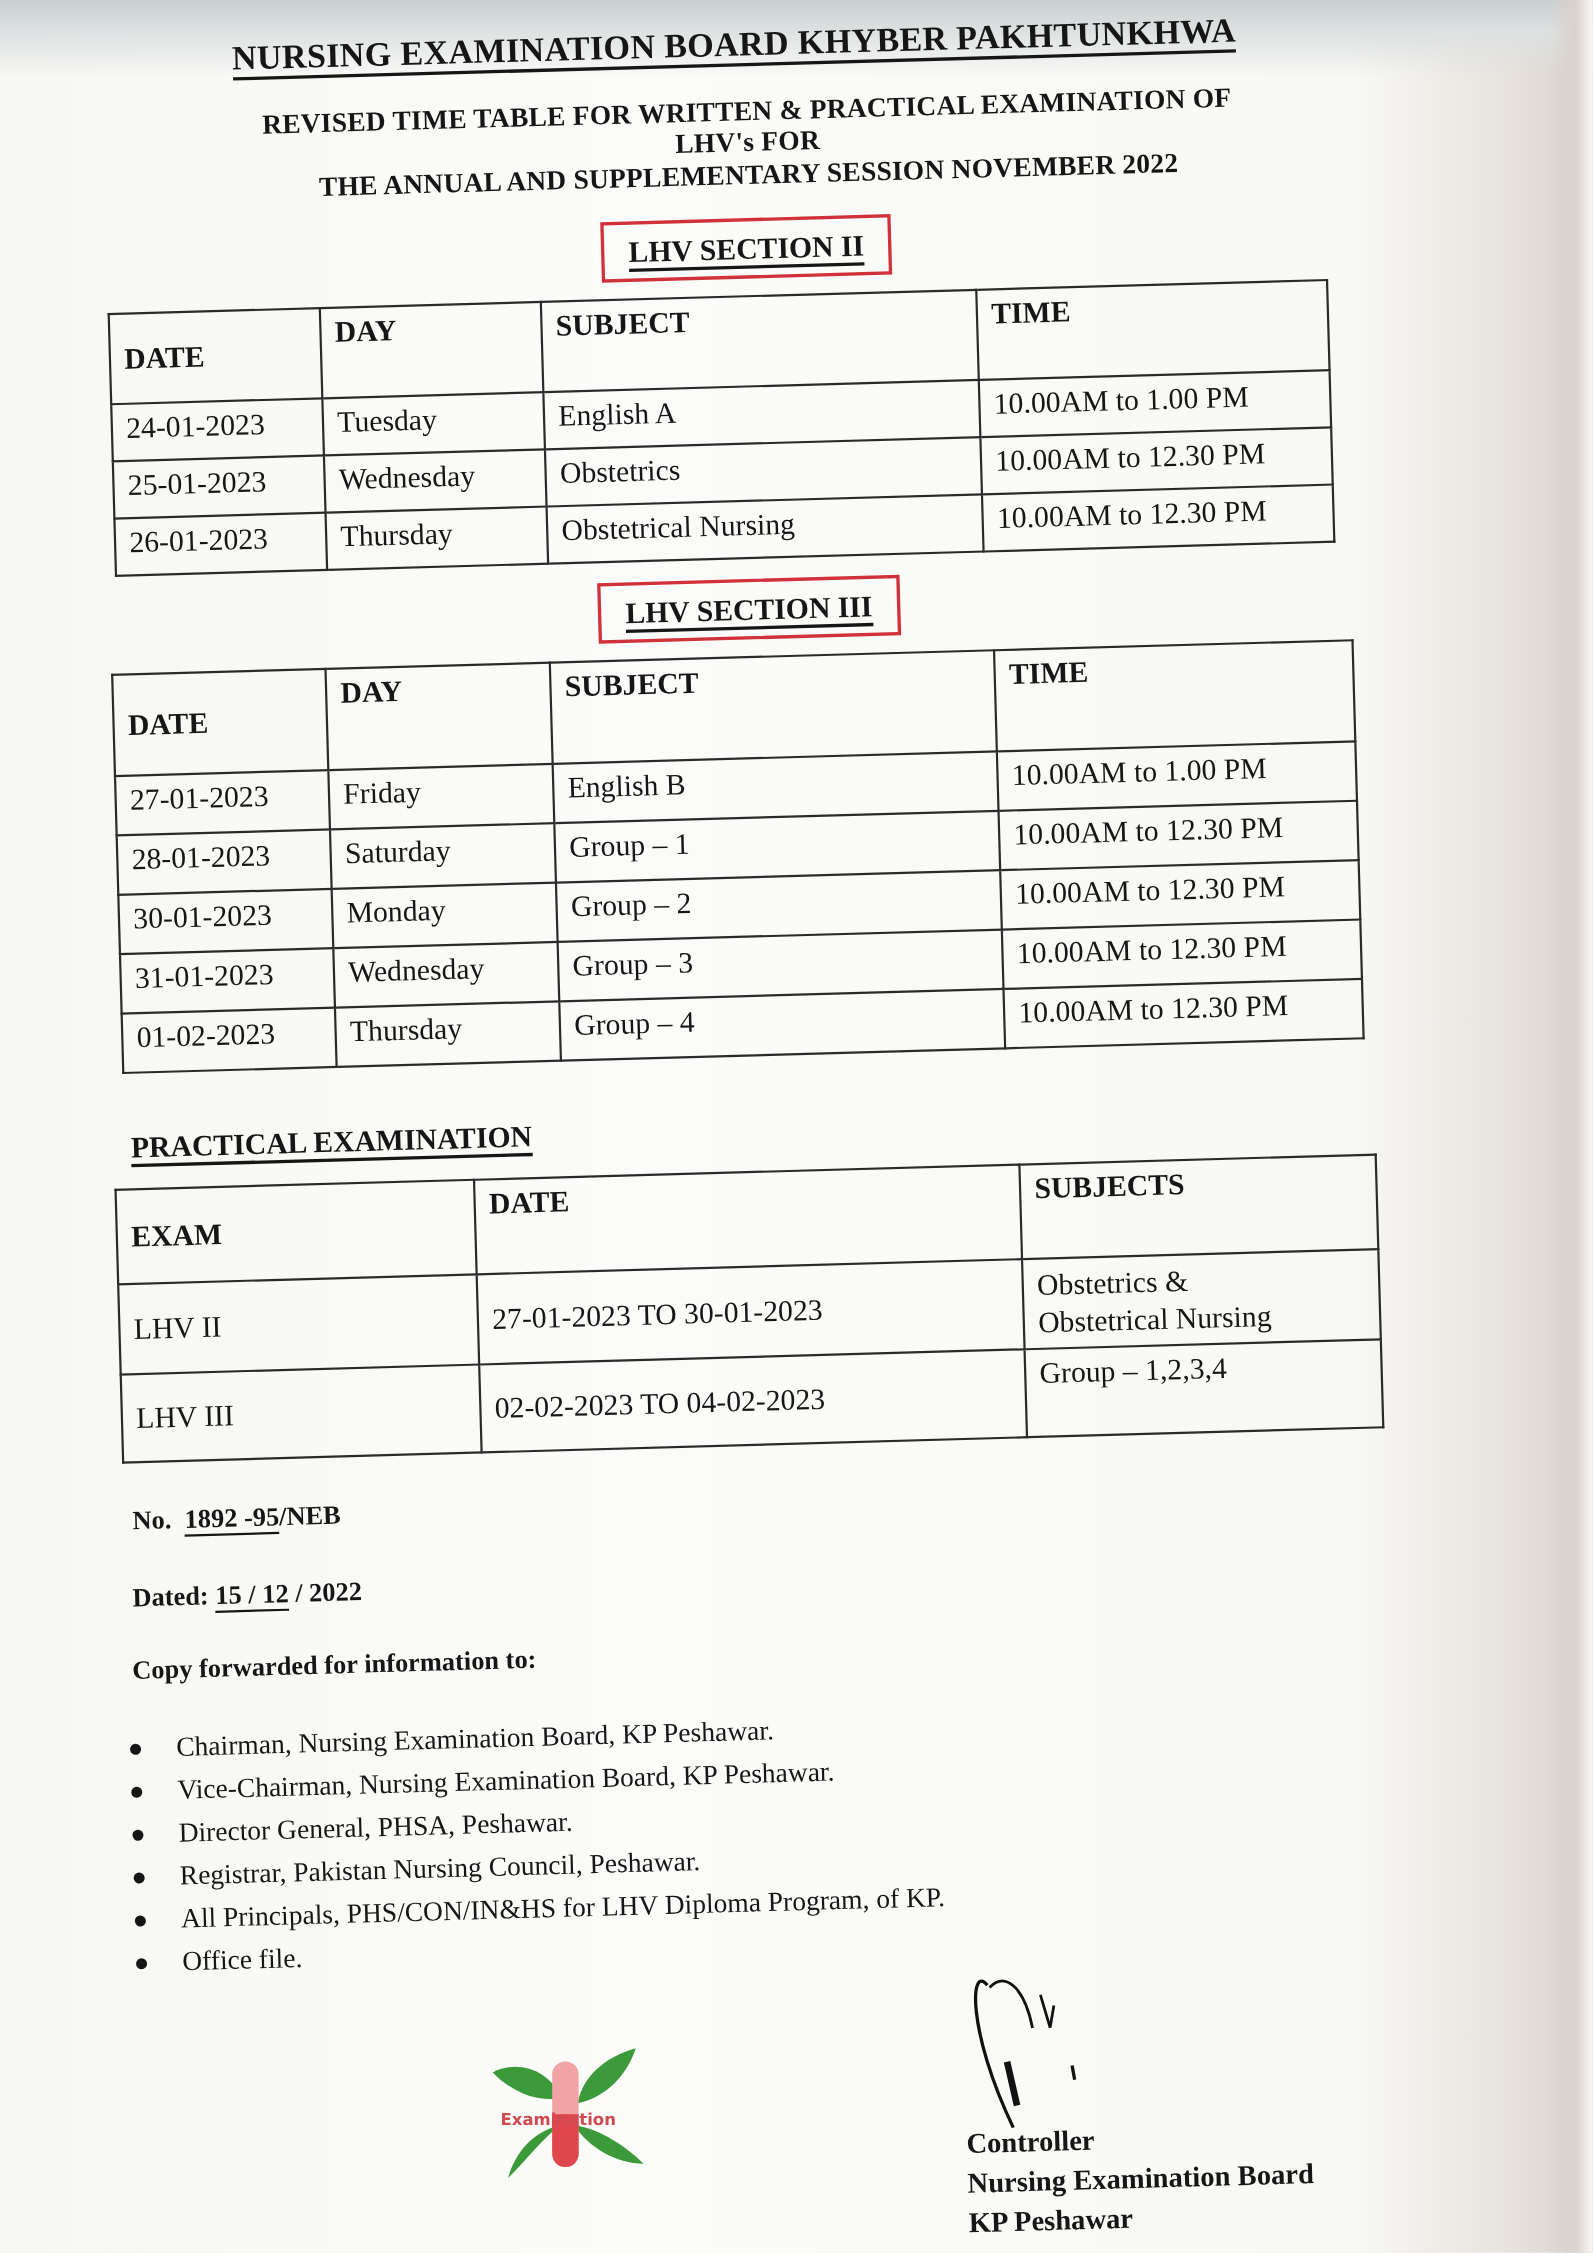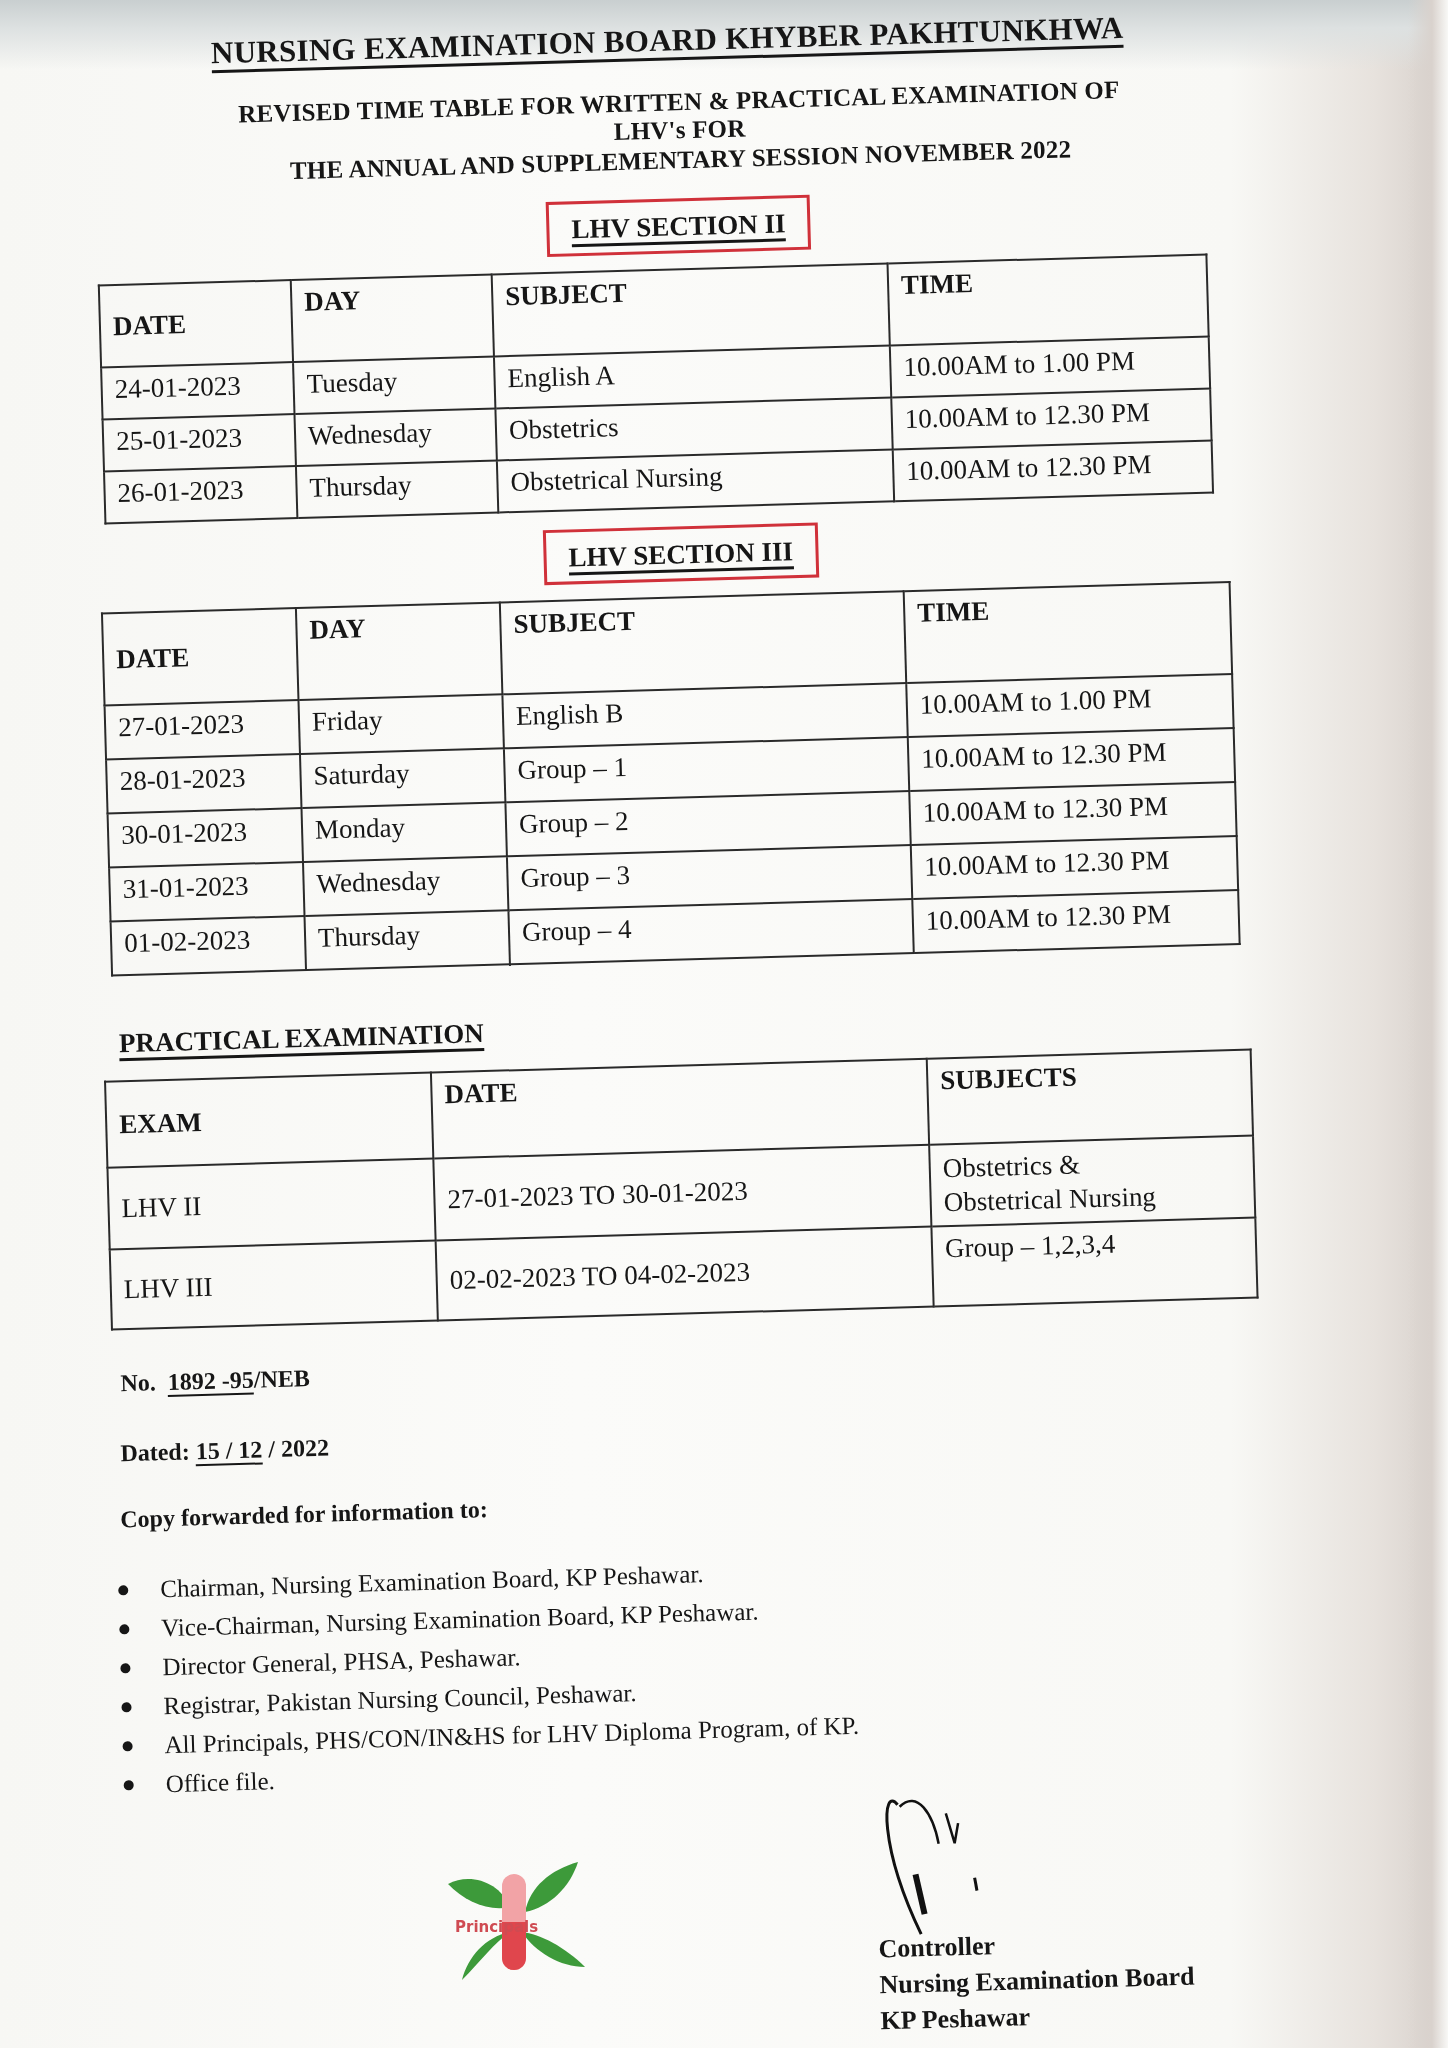--- a/index.html
+++ b/index.html
@@ -228,13 +228,13 @@
 
 <svg class="logo" viewBox="0 0 150 120">
   <path d="M8 22 C 30 10, 60 20, 70 45 C 50 50, 25 40, 8 22 Z" fill="#3d9a3a"></path>
   <path d="M138 0 C 130 25, 110 45, 85 50 C 90 25, 110 8, 138 0 Z" fill="#3d9a3a"></path>
   <path d="M70 70 C 55 80, 40 100, 22 118 C 28 95, 45 75, 70 70 Z" fill="#3d9a3a"></path>
   <path d="M82 70 C 100 72, 125 85, 145 105 C 120 105, 95 90, 82 70 Z" fill="#3d9a3a"></path>
   <rect x="62" y="12" width="24" height="96" rx="12" fill="#f2a3a6"></rect>
   <rect x="62" y="60" width="24" height="48" rx="12" fill="#e0464d"></rect>
   <rect x="62" y="60" width="24" height="14" fill="#e0464d"></rect>
 </svg>
-<div class="logo-text">Principals</div>
+<div class="logo-text">Examination</div>
 
 </body></html>

